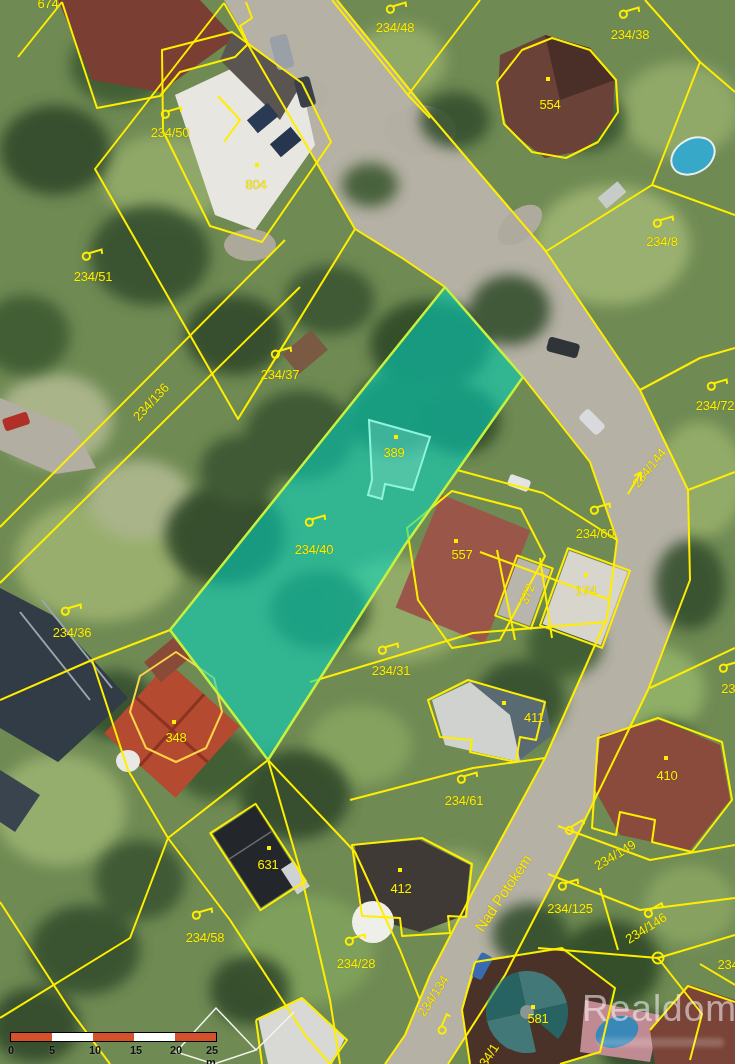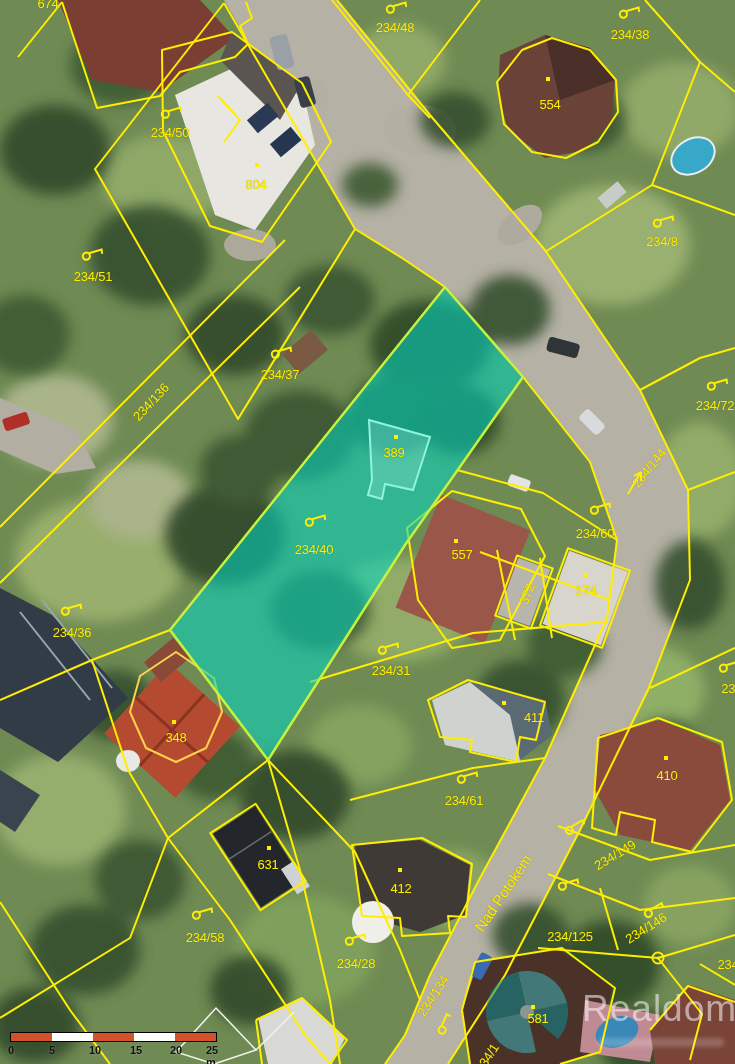--- a/index.html
+++ b/index.html
@@ -351,21 +351,21 @@
       <div class="plabel" style="left: 401px; top: 888px; transform: translate(-50%, -50%) rotate(0deg);">412</div>
       <div class="pdot" style="left: 398px; top: 868px; width: 4px; height: 4px; background: rgb(255, 238, 0);"></div>
       <div class="plabel street" style="left: 503px; top: 893px; transform: translate(-50%, -50%) rotate(-56deg);">Nad Potokem</div>
       <div class="plabel" style="left: 615px; top: 855px; transform: translate(-50%, -50%) rotate(-31deg);">234/149</div>
       <div class="pflag" style="left: 561px; top: 823px; transform: rotate(-22deg);">
         <svg width="24" height="16" viewBox="0 0 24 16">
           <circle cx="5" cy="10" r="3.6" fill="none" stroke="#ffee00" stroke-width="2"></circle>
           <path d="M8,7.5 L21,5.5 L21,10" fill="none" stroke="#ffee00" stroke-width="2"></path>
         </svg>
       </div>
-      <div class="plabel" style="left: 570px; top: 908px; transform: translate(-50%, -50%) rotate(0deg); margin-top: 28px;">234/125</div>
+      <div class="plabel" style="left: 570px; top: 908px; transform: translate(-50%, -50%) rotate(0deg);">234/125</div>
       <div class="pflag" style="left: 556px; top: 877px; transform: rotate(-8deg);">
         <svg width="24" height="16" viewBox="0 0 24 16">
           <circle cx="5" cy="10" r="3.6" fill="none" stroke="#ffee00" stroke-width="2"></circle>
           <path d="M8,7.5 L21,5.5 L21,10" fill="none" stroke="#ffee00" stroke-width="2"></path>
         </svg>
       </div>
       <div class="plabel" style="left: 646px; top: 928px; transform: translate(-50%, -50%) rotate(-32deg);">234/146</div>
       <div class="pflag" style="left: 640px; top: 906px; transform: rotate(-22deg);">
         <svg width="24" height="16" viewBox="0 0 24 16">
           <circle cx="5" cy="10" r="3.6" fill="none" stroke="#ffee00" stroke-width="2"></circle>

